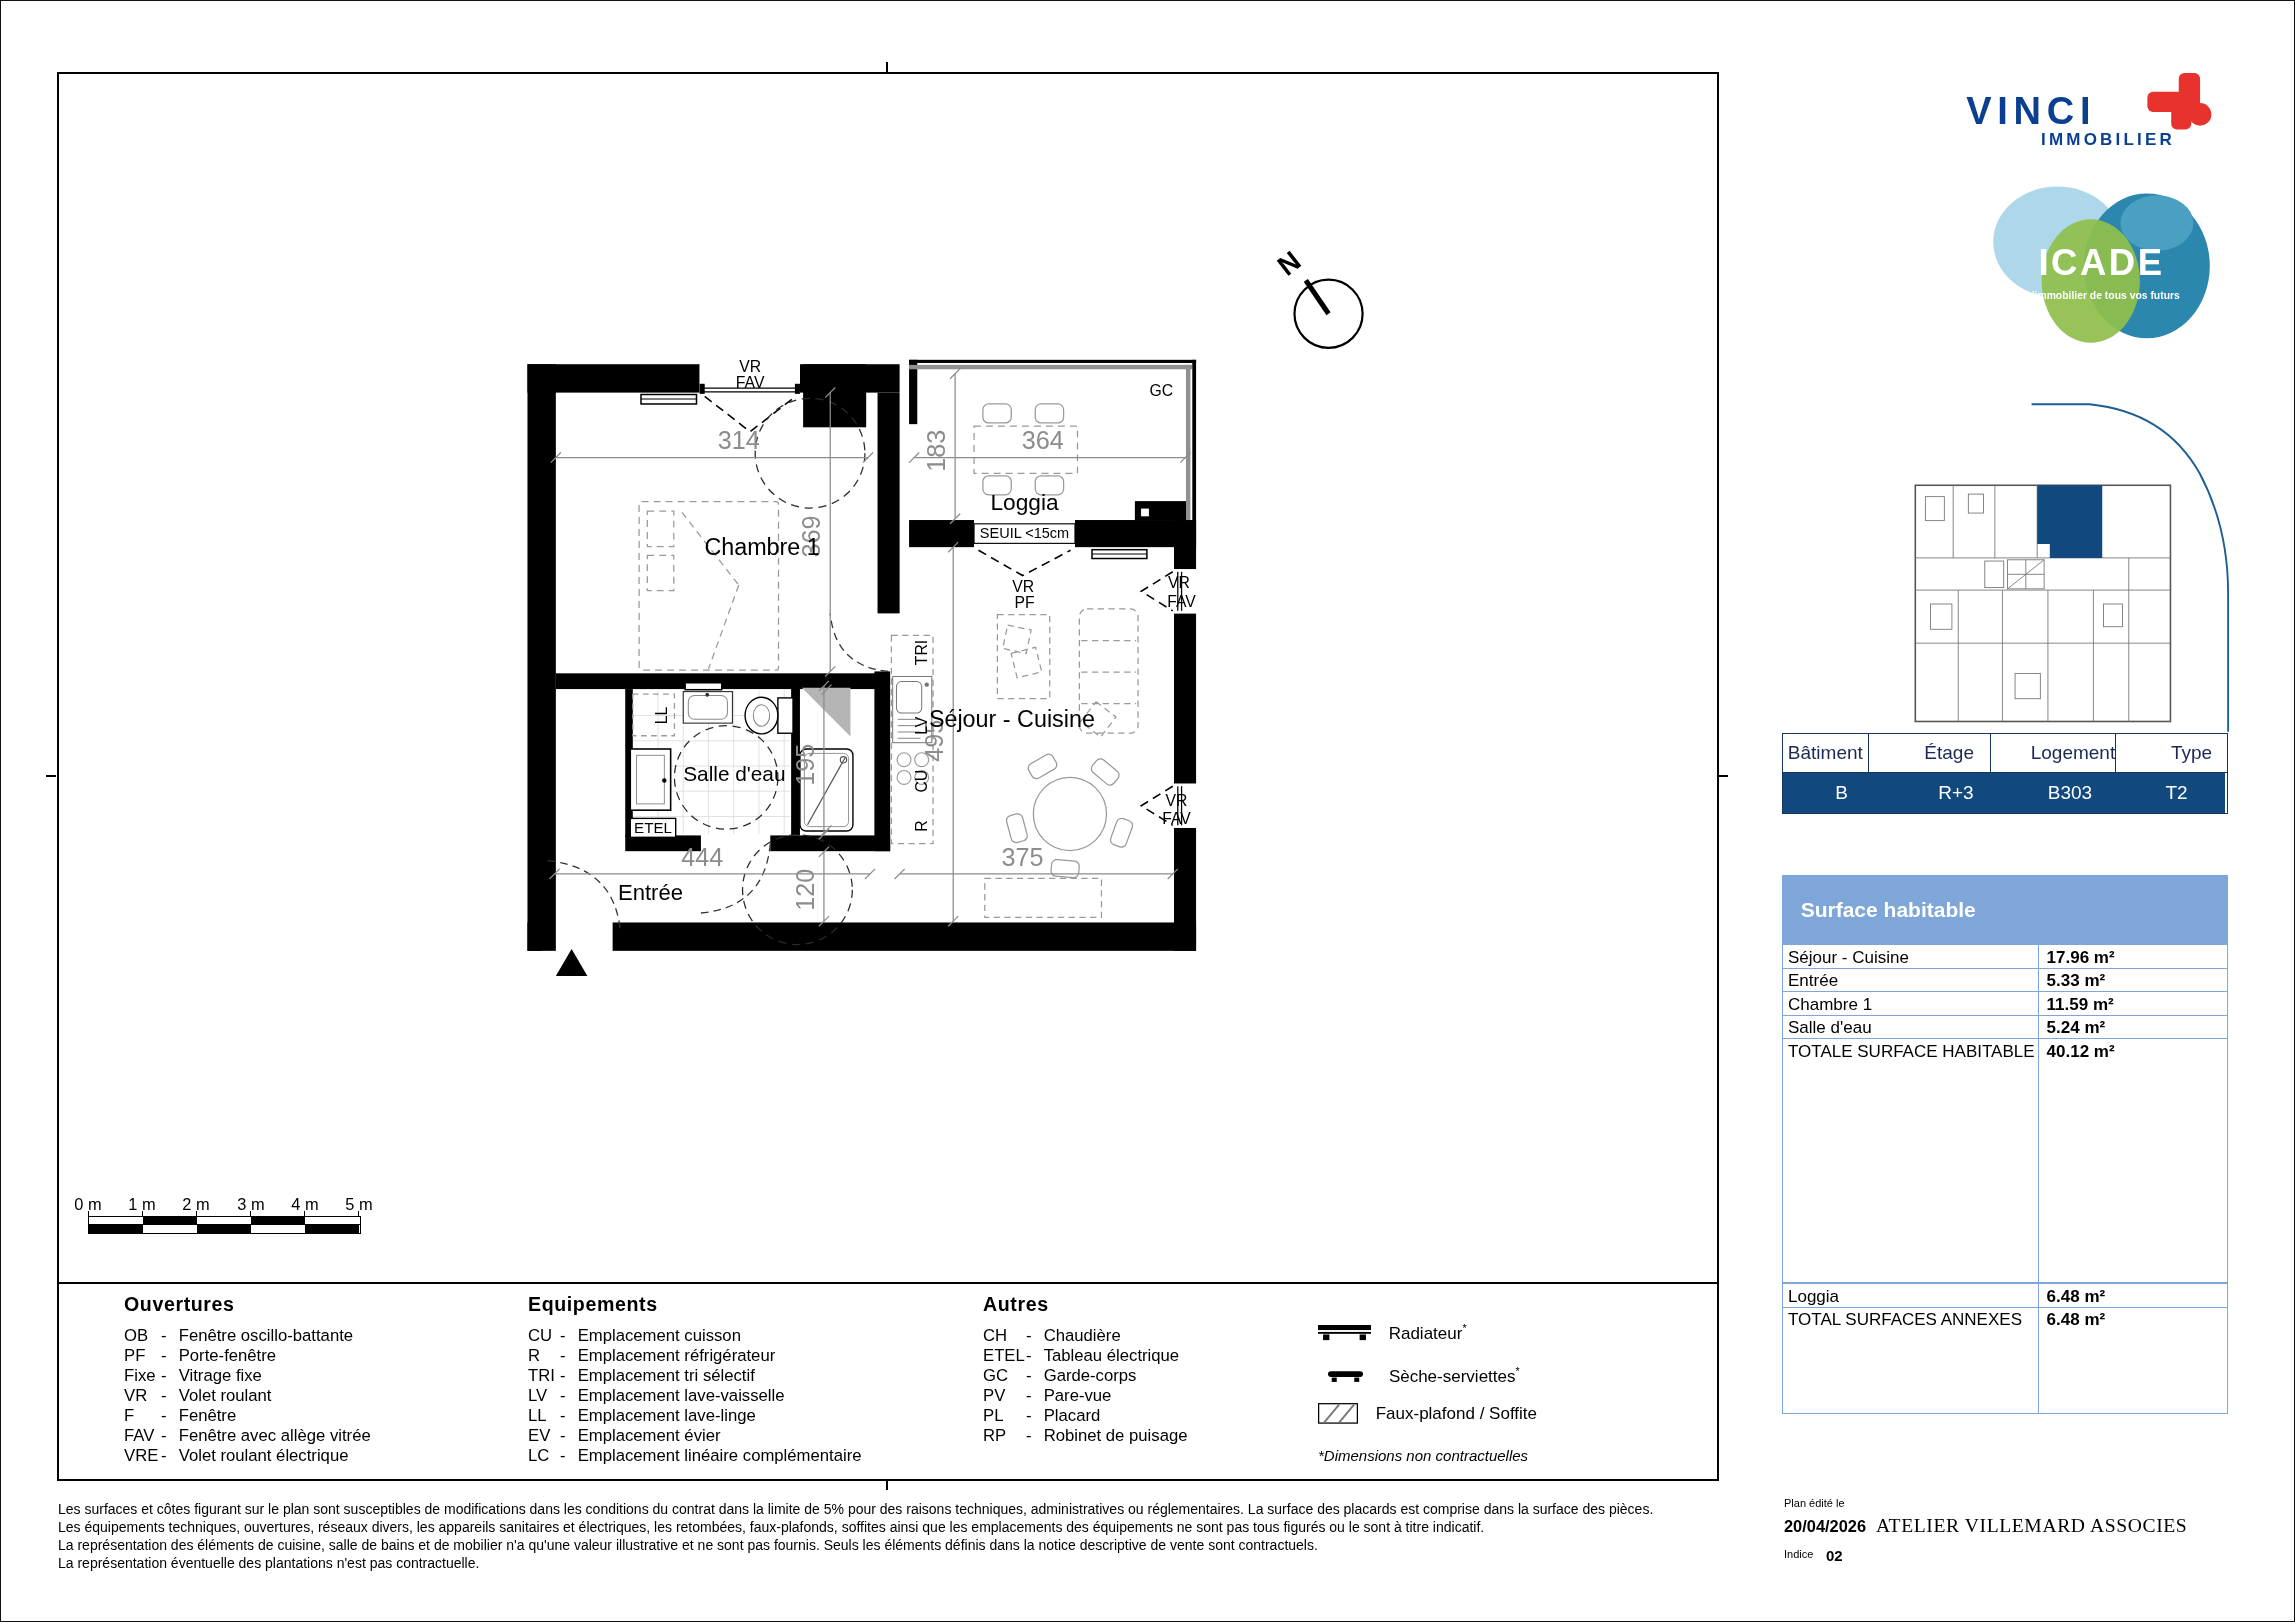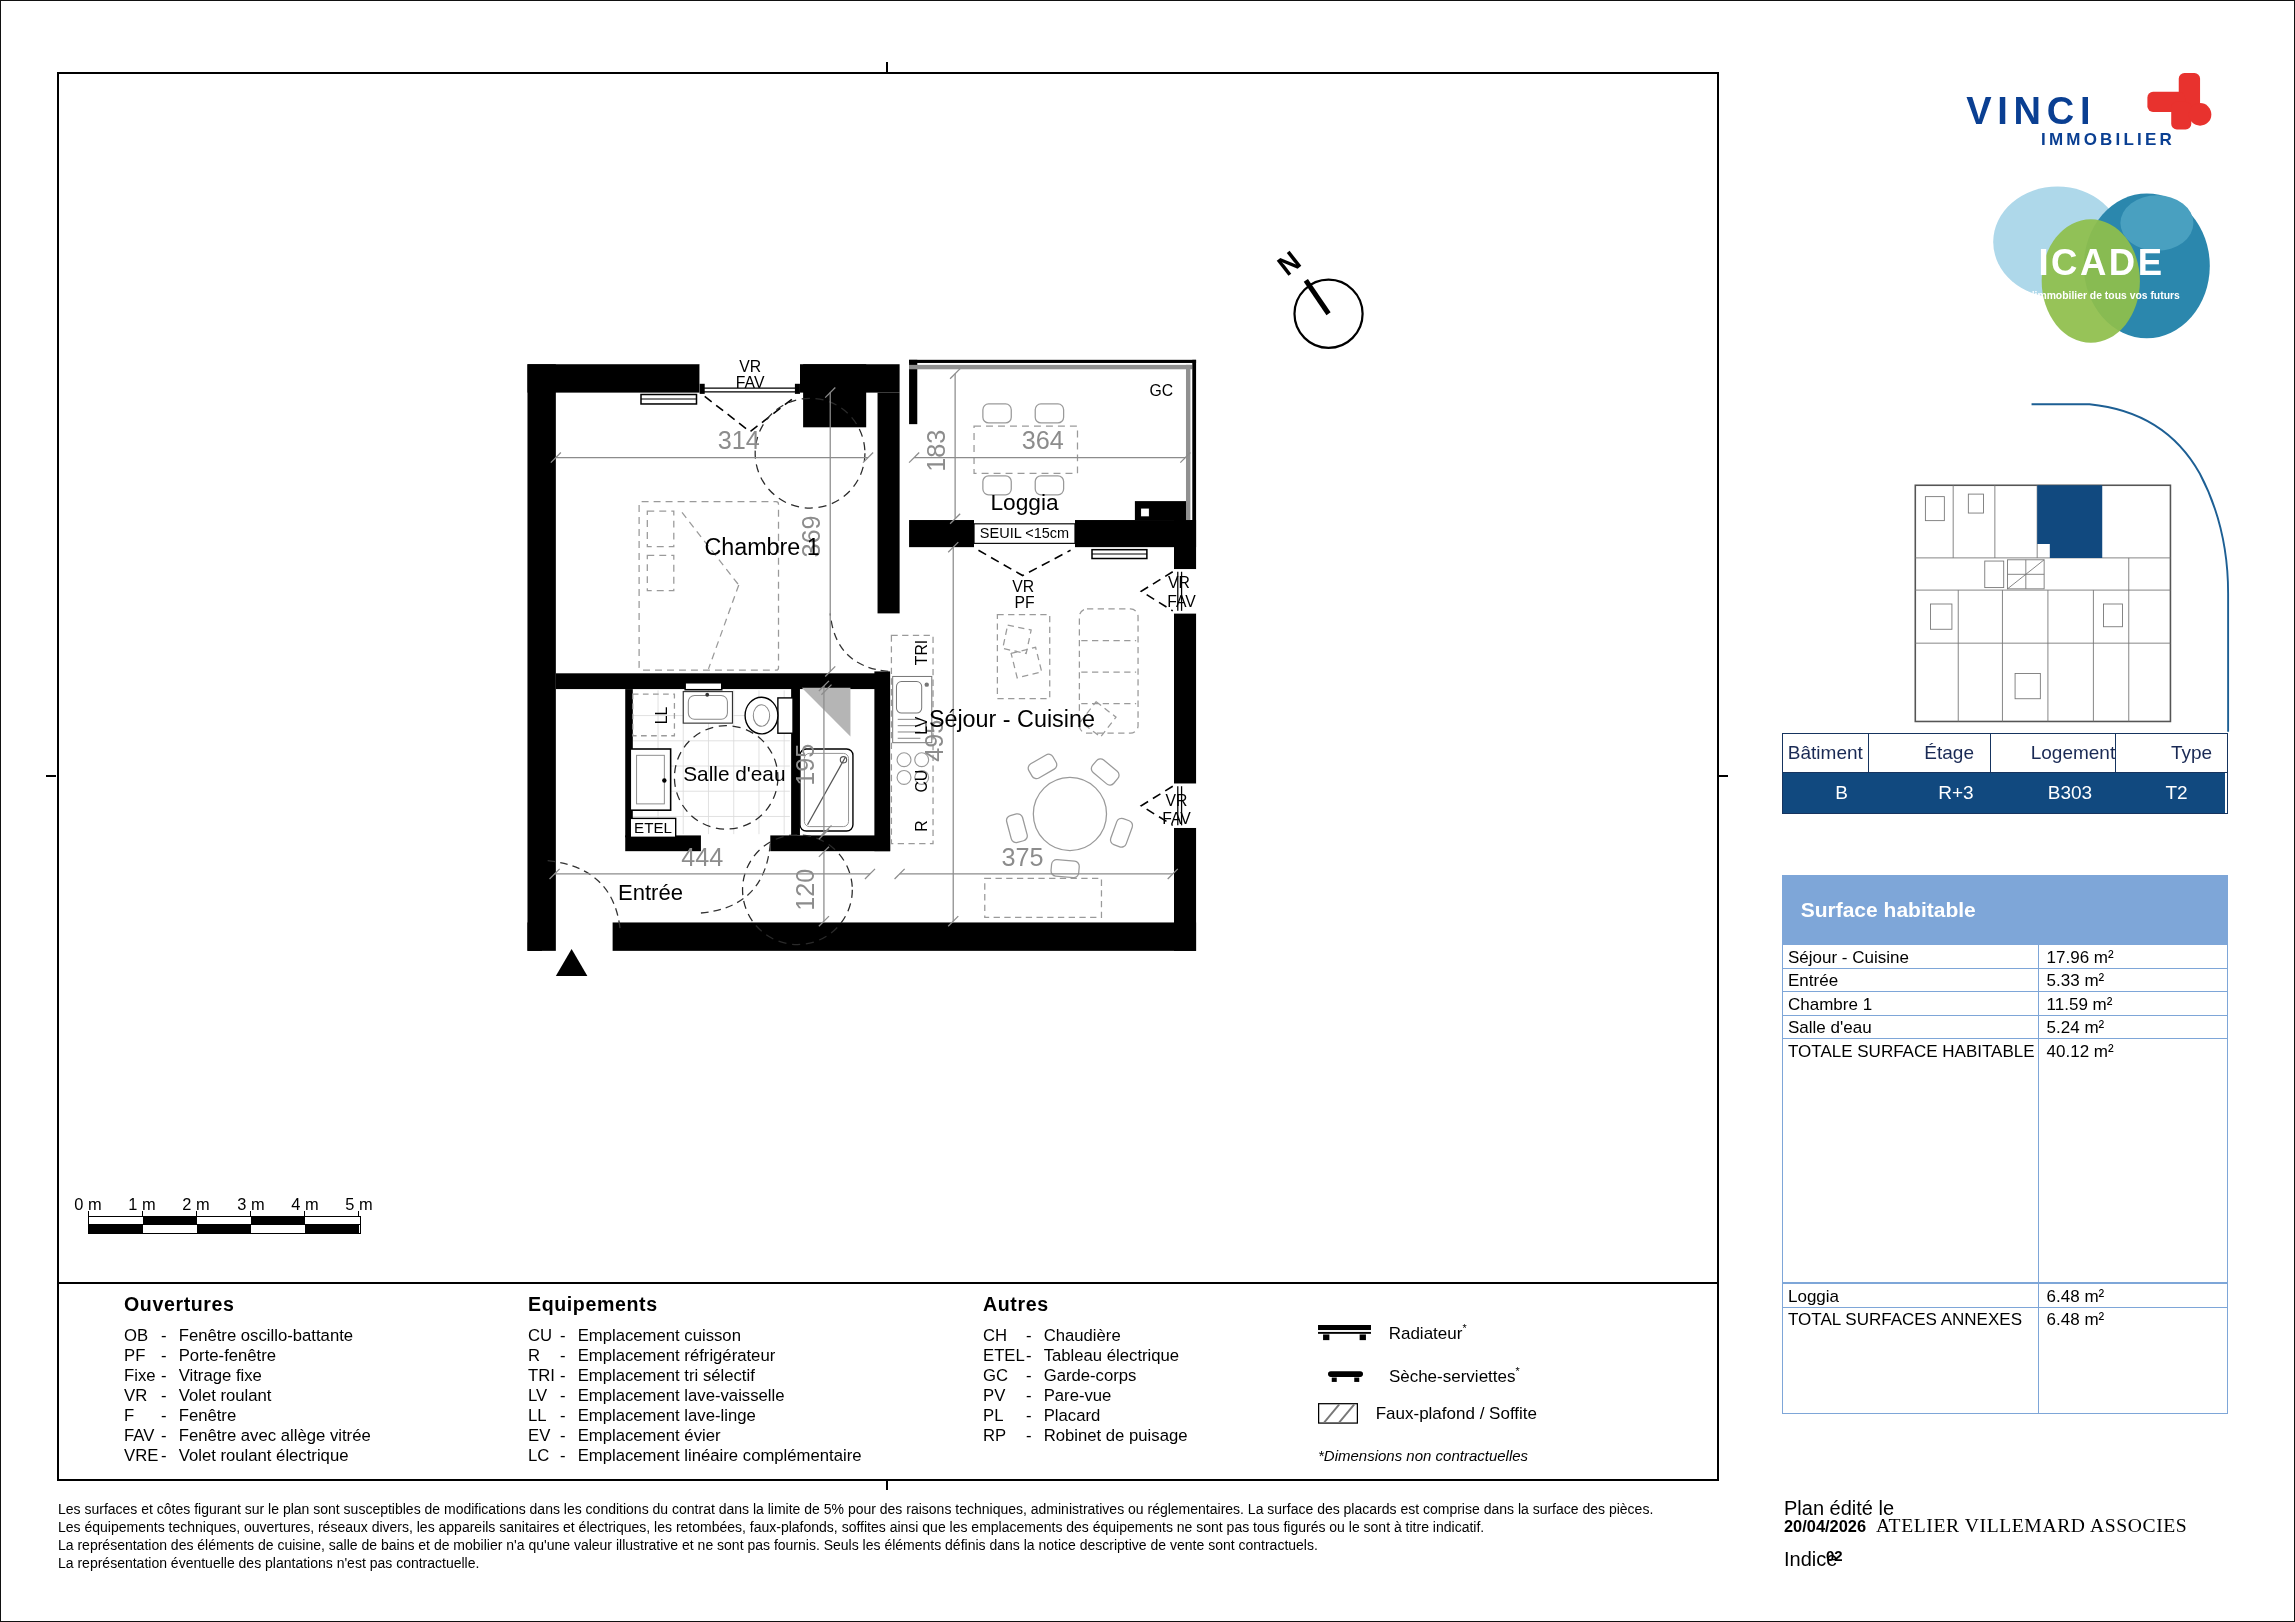--- a/index.html
+++ b/index.html
@@ -46,31 +46,31 @@
   #unit-table .val .cell{height:40px;line-height:40px;font-size:19px;color:#fff;background:#11497f;}
   #unit-table .cell:last-child{border-right:none;}
   .cw0{width:117px;} .cw1{width:112px;} .cw2{width:116px;} .cw3{width:97px;}
   #unit-table .hdr{border-bottom:1.9px solid #16345f;gap:40px;}
   
   .surface{border:1.3px solid #7ea6d8;box-sizing:border-box;background:#fff;display:flex;flex-direction:column;}
   .surface .band{background:#7ea6d8;color:#fff;font-weight:bold;font-size:21px;display:flex;align-items:center;padding-left:17.7px;flex:0 0 auto;}
   .srow{display:flex;border-top:1.3px solid #7ea6d8;flex:0 0 auto;}
   .srow:first-of-type{border-top:none;}
   .srow .sl{flex:1;font-size:17px;padding:2.5px 0 0 5px;}
-  .srow .sv{width:189px;border-left:1.3px solid #7ea6d8;font-size:17px;padding:2.5px 0 0 7.6px;box-sizing:border-box;}
+  .srow .sv{width:189px;border-left:1.3px solid #7ea6d8;font-size:17px;padding:2.5px 0 0 7.6px;box-sizing:border-box;font-weight:bold;}
   .sfill{flex:1 1 auto;display:flex;border-top:none;}
   .sfill .sl{flex:1;}
   .sfill .sv{width:189px;border-left:1.3px solid #7ea6d8;box-sizing:border-box;}
   #surf-hab{left:1781px;top:874px;width:446px;height:408px;}
   #surf-ann{left:1781px;top:1282px;width:446px;height:131px;}
   #surf-hab .band{height:68px;}
   #surf-ann .band{height:59px;}
   
   #disclaimer{left:57px;top:1499px;width:1665px;font-size:14px;line-height:18px;}
-  .fr-light{font-size:20px;text-align:right;}
+  .fr-light{font-size:11px;text-align:right;}
   .fr-bold{font-weight:bold;font-size:16.4px;}
   #architect{font-family:"Liberation Serif",serif;font-size:19.6px;letter-spacing:0.6px;}
   svg text{font-family:"Liberation Sans",sans-serif;}
 </style>
 </head>
 <body>
 
 <div id="page">
 
   <div class="abs" id="frame"></div>

